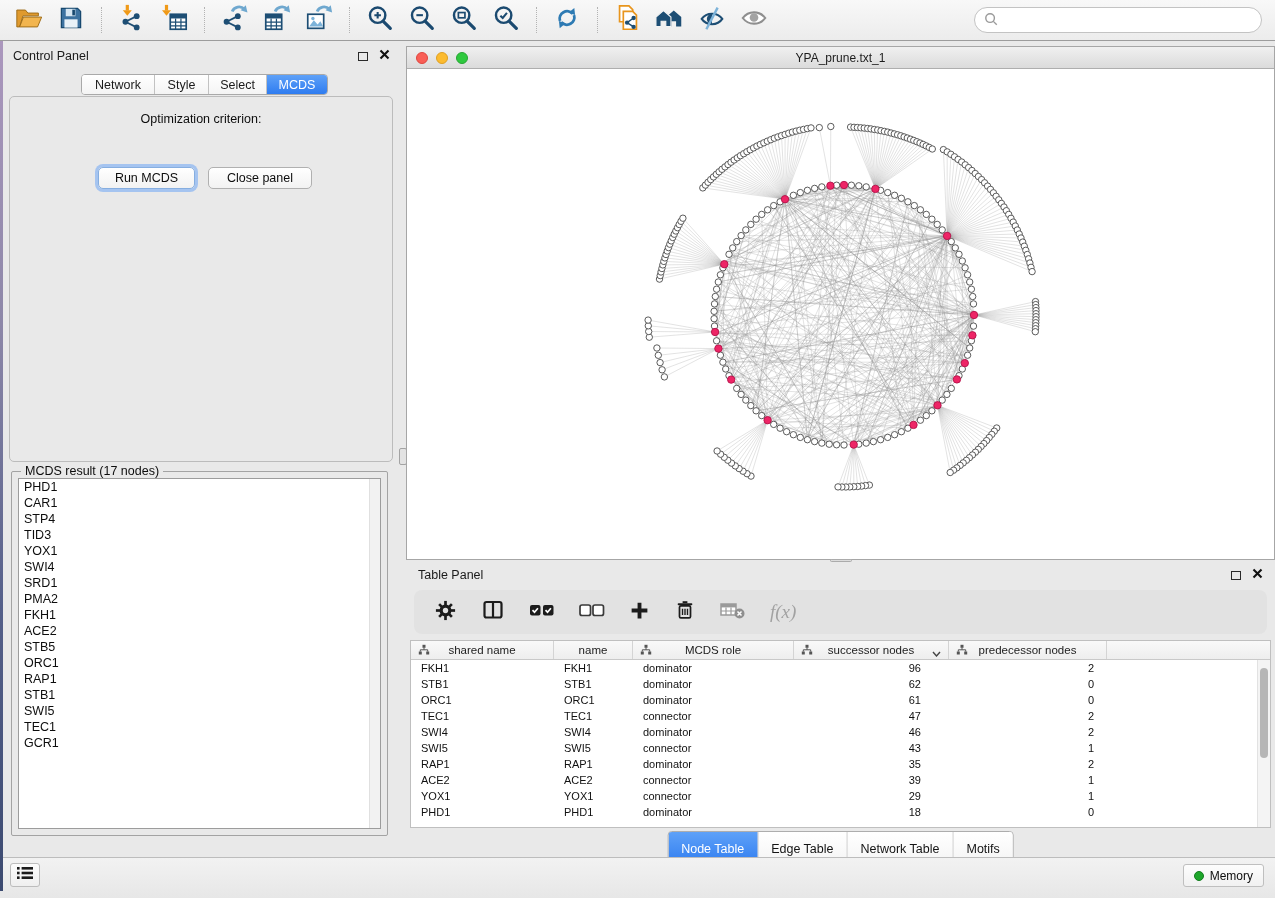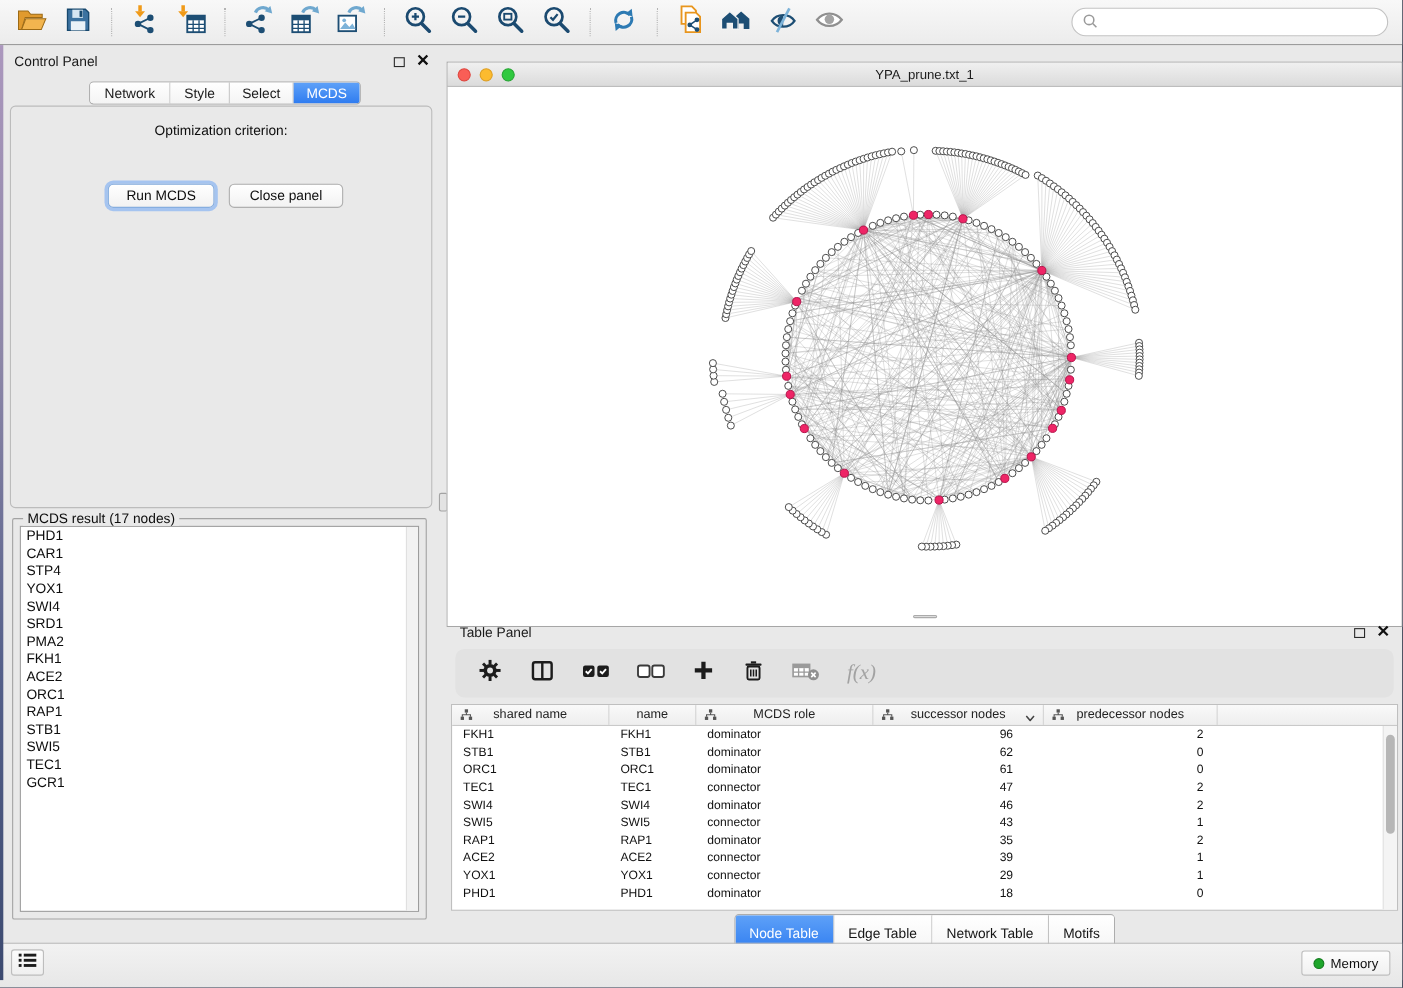--- a/index.html
+++ b/index.html
@@ -63,21 +63,21 @@
   .mcds-item { height:16px; line-height:16px; padding-left:5px; }
 
   
   #v-splitter { position:absolute; left:400px; top:44px; width:6px; height:813px; }
   .grip-v { position:absolute; left:-1px; top:404px; width:8px; height:17px; background:#e3e3e3;
             border:1px solid #a3a3a3; border-radius:2px; }
   #h-splitter { position:absolute; left:406px; top:558px; width:869px; height:5px; }
   .grip-h { width:22px; height:3px; background:#dcdcdc; border:1px solid #ababab; border-radius:2px; margin:0 auto; margin-top:1px; }
 
   
-  #network-panel { position:absolute; left:406px; top:56px; width:869px; height:514px;
+  #network-panel { position:absolute; left:406px; top:46px; width:869px; height:514px;
                    border:1px solid #a6a6a6; background:#fff; }
   .net-titlebar { height:22px; background:linear-gradient(#f0f0f0,#dbdbdb); border-bottom:1px solid #aeaeae;
                   position:relative; display:flex; align-items:center; justify-content:center;
                   font-size:12px; color:#1c1c1c; }
   .traffic { position:absolute; left:9px; top:5px; display:flex; gap:8px; }
   .light { width:12px; height:12px; border-radius:50%; }
   .light.red { background:#f95e56; border:1px solid #df463f; }
   .light.yellow { background:#fcbb2f; border:1px solid #dfa023; }
   .light.green { background:#2fc93f; border:1px solid #27a634; }
   .net-canvas { position:absolute; left:0; top:22px; width:867px; height:490px; background:#fff; overflow:hidden; }
@@ -311,26 +311,28 @@
       </div>
 
       <div class="fieldset">
         <div class="fieldset-border"></div>
         <div class="legend">MCDS result (17 nodes)</div>
         <div class="mcds-list">
           <div class="mcds-scroll"></div>
         <div class="mcds-item">PHD1</div>
             <div class="mcds-item">CAR1</div>
             <div class="mcds-item">STP4</div>
+            <div class="mcds-item">TID3</div>
             <div class="mcds-item">YOX1</div>
             <div class="mcds-item">SWI4</div>
             <div class="mcds-item">SRD1</div>
             <div class="mcds-item">PMA2</div>
             <div class="mcds-item">FKH1</div>
             <div class="mcds-item">ACE2</div>
+            <div class="mcds-item">STB5</div>
             <div class="mcds-item">ORC1</div>
             <div class="mcds-item">RAP1</div>
             <div class="mcds-item">STB1</div>
             <div class="mcds-item">SWI5</div>
             <div class="mcds-item">TEC1</div>
             <div class="mcds-item">GCR1</div>
           </div>
       </div>
     </div>
 

